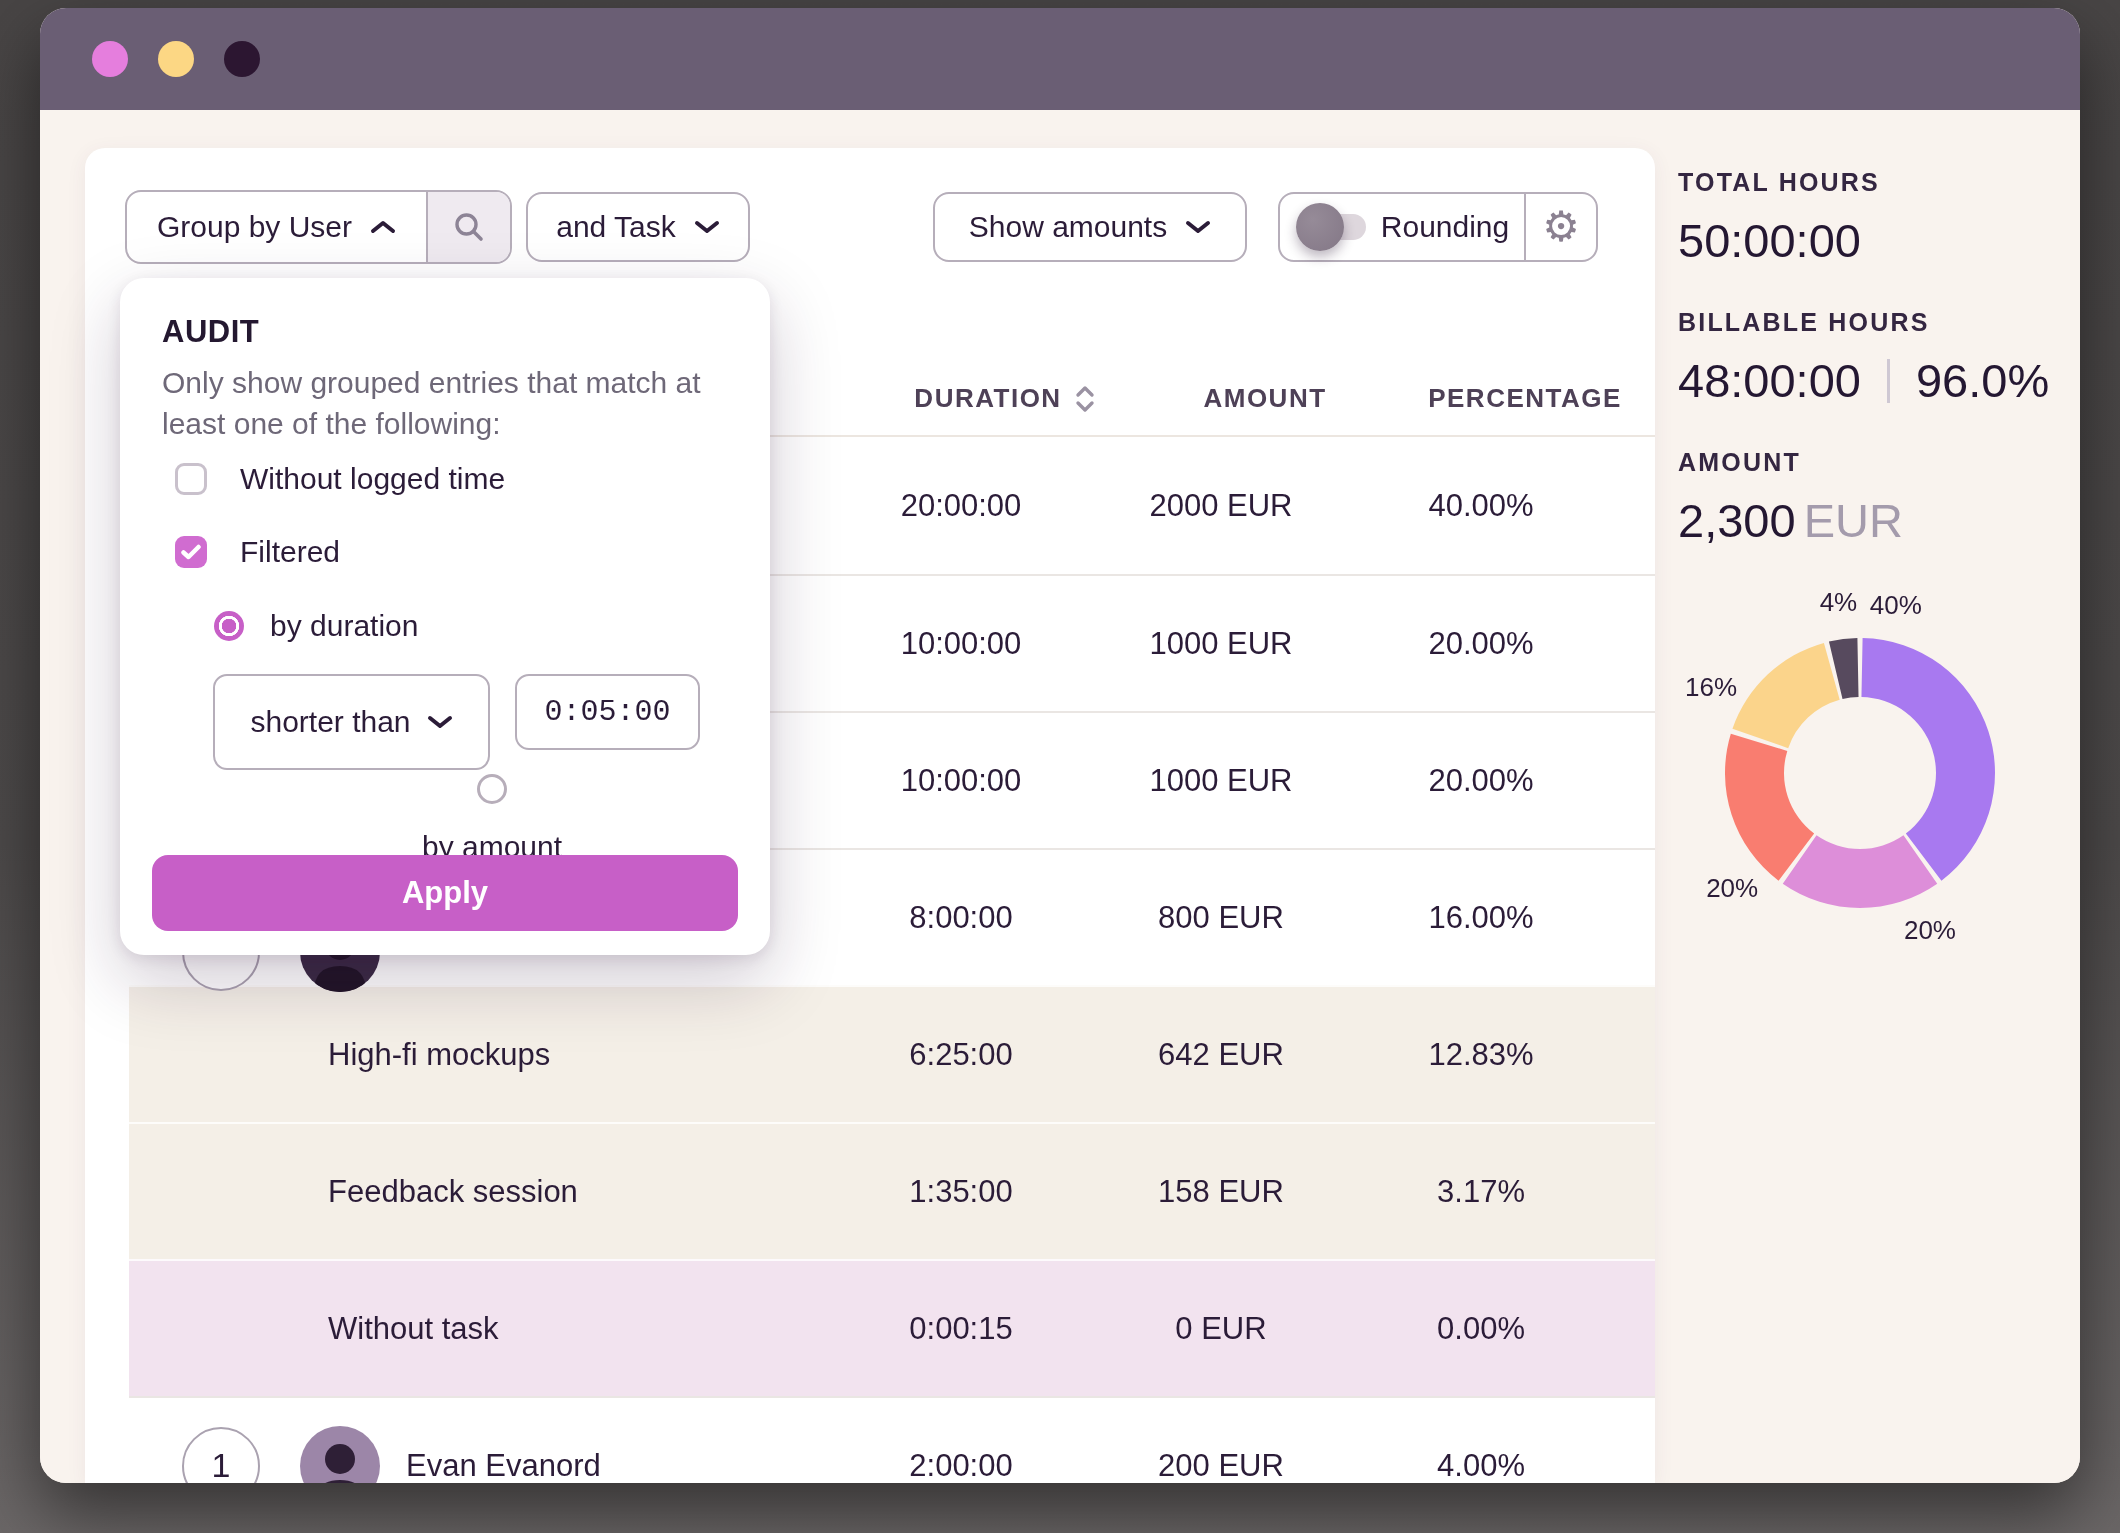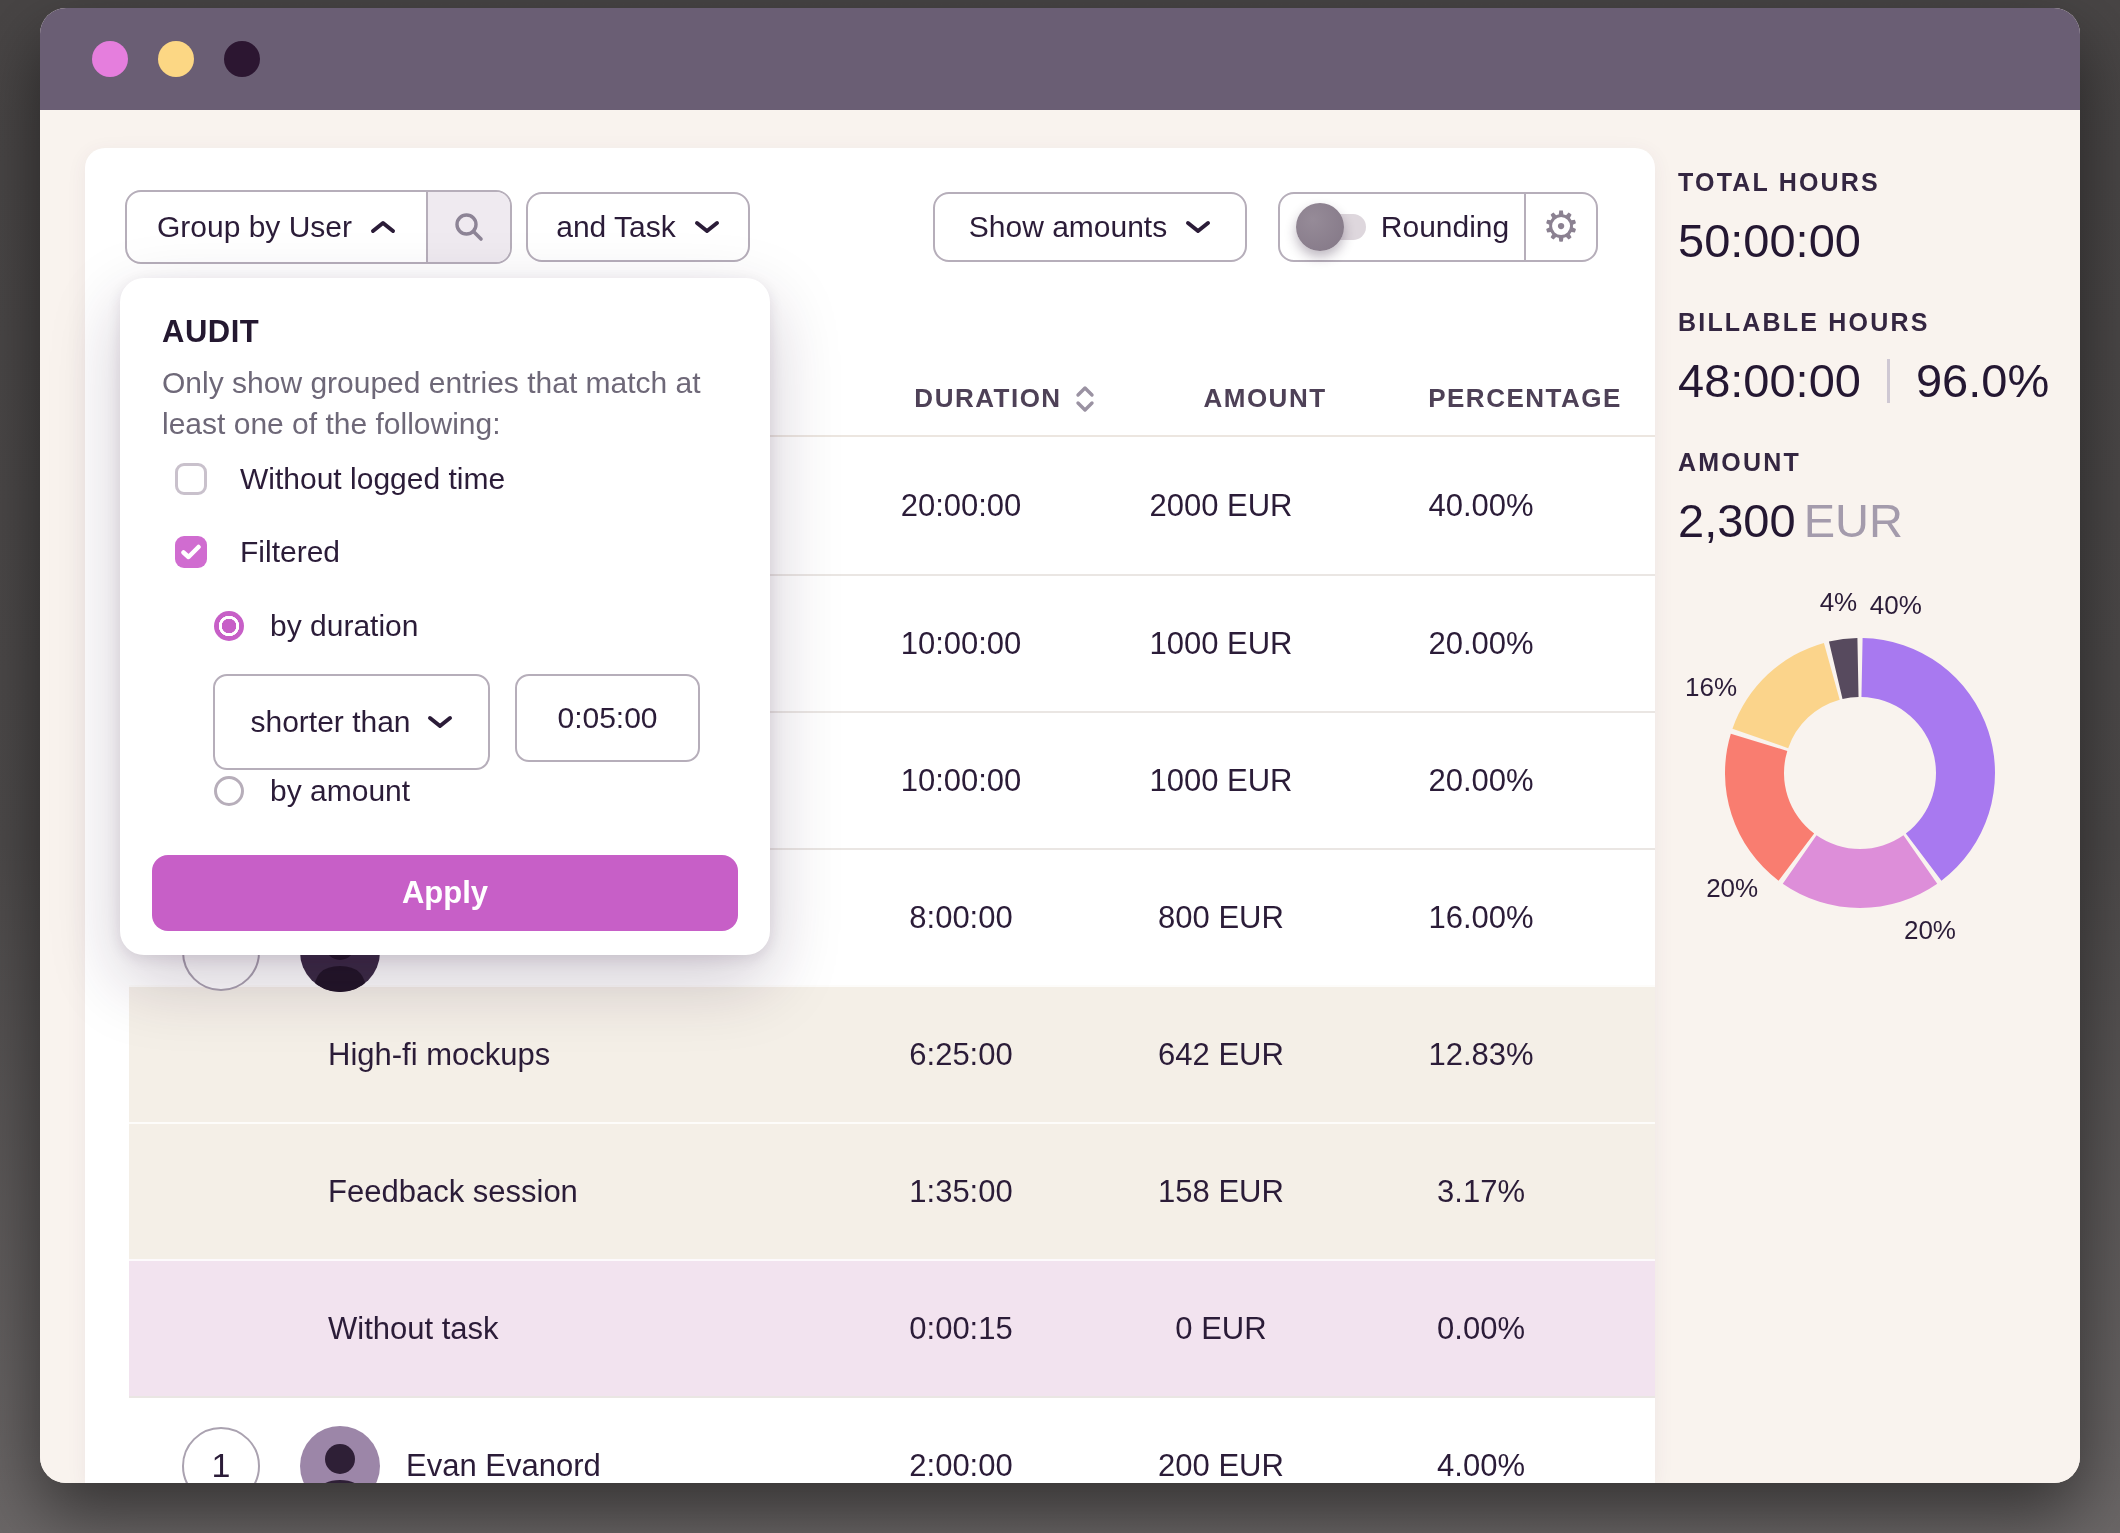--- a/index.html
+++ b/index.html
@@ -108,23 +108,23 @@
   .checkbox.checked polyline{ fill:none; stroke:#fff; stroke-width:4.5; stroke-linecap:round; stroke-linejoin:round; }
   .row-cb{ padding-left:55px; gap:33px; }
   .row-radio{ padding-left:94px; gap:26px; }
   .radio{ width:30px; height:30px; border-radius:50%; flex:0 0 auto; }
   .radio.on{ background:radial-gradient(circle at 50% 50%, #c75fc7 0 7px, #ffffff 7.5px 10px, #c75fc7 10.5px 15px); }
   .radio.off{ border:3px solid #b7aeba; background:#fff; }
   .pop-select{ position:absolute; left:93px; top:396px; width:277px; height:96px;
     border:2px solid #b6aeba; border-radius:14px; background:#fff;
     display:flex; align-items:center; justify-content:center; gap:16px;
     font-size:30px; color:#2b1c38; }
-  .pop-input{ position:absolute; left:395px; top:396px; width:185px; height:88px;
+  .pop-input{ position:absolute; left:395px; top:396px; width:185px; height:76px;
     border:2px solid #b6aeba; border-radius:14px; background:#fff;
-    font-size:30px; color:#2b1c38; text-align:center; font-family:Liberation Sans, sans-serif;
+    font-size:30px; color:#2b1c38; text-align:center; font-family:Liberation Mono, monospace;
     font-variant-numeric:tabular-nums; }
   .apply-btn{ position:absolute; left:32px; top:577px; width:586px; height:76px;
     border:none; border-radius:16px; background:#c75fc7; color:#fff;
     font-size:31px; font-weight:700; font-family:inherit; }
 
   
   .stats{ position:absolute; left:1638px; top:58px; z-index:0; }
   .stat-label{ font-size:25px; font-weight:700; letter-spacing:2.2px; color:#342641; margin-bottom:16px; }
   .stat-value{ font-size:47px; font-weight:500; color:#241732; font-variant-numeric:tabular-nums; }
   .stat-block{ margin-bottom:40px; }
@@ -326,21 +326,21 @@
       </div>
 
       <div class="pop-select">
         <span>shorter than</span>
         <svg class="icon-chevron" viewBox="0 0 26 16">
             <polyline points="3,4 13,12 23,4"></polyline>
           </svg>
       </div>
       <input class="pop-input" value="0:05:00" style="">
 
-      <div class="opt-row row-radio" style="top:496px;">
+      <div class="opt-row row-radio" style="top:496px;flex-direction:column;">
         <span class="radio off"></span>
         <span class="opt-label">by amount</span>
       </div>
 
       <button class="apply-btn">Apply</button>
     </div>
 
     <div class="stats">
       <div class="stat-block">
         <div class="stat-label">TOTAL HOURS</div>

